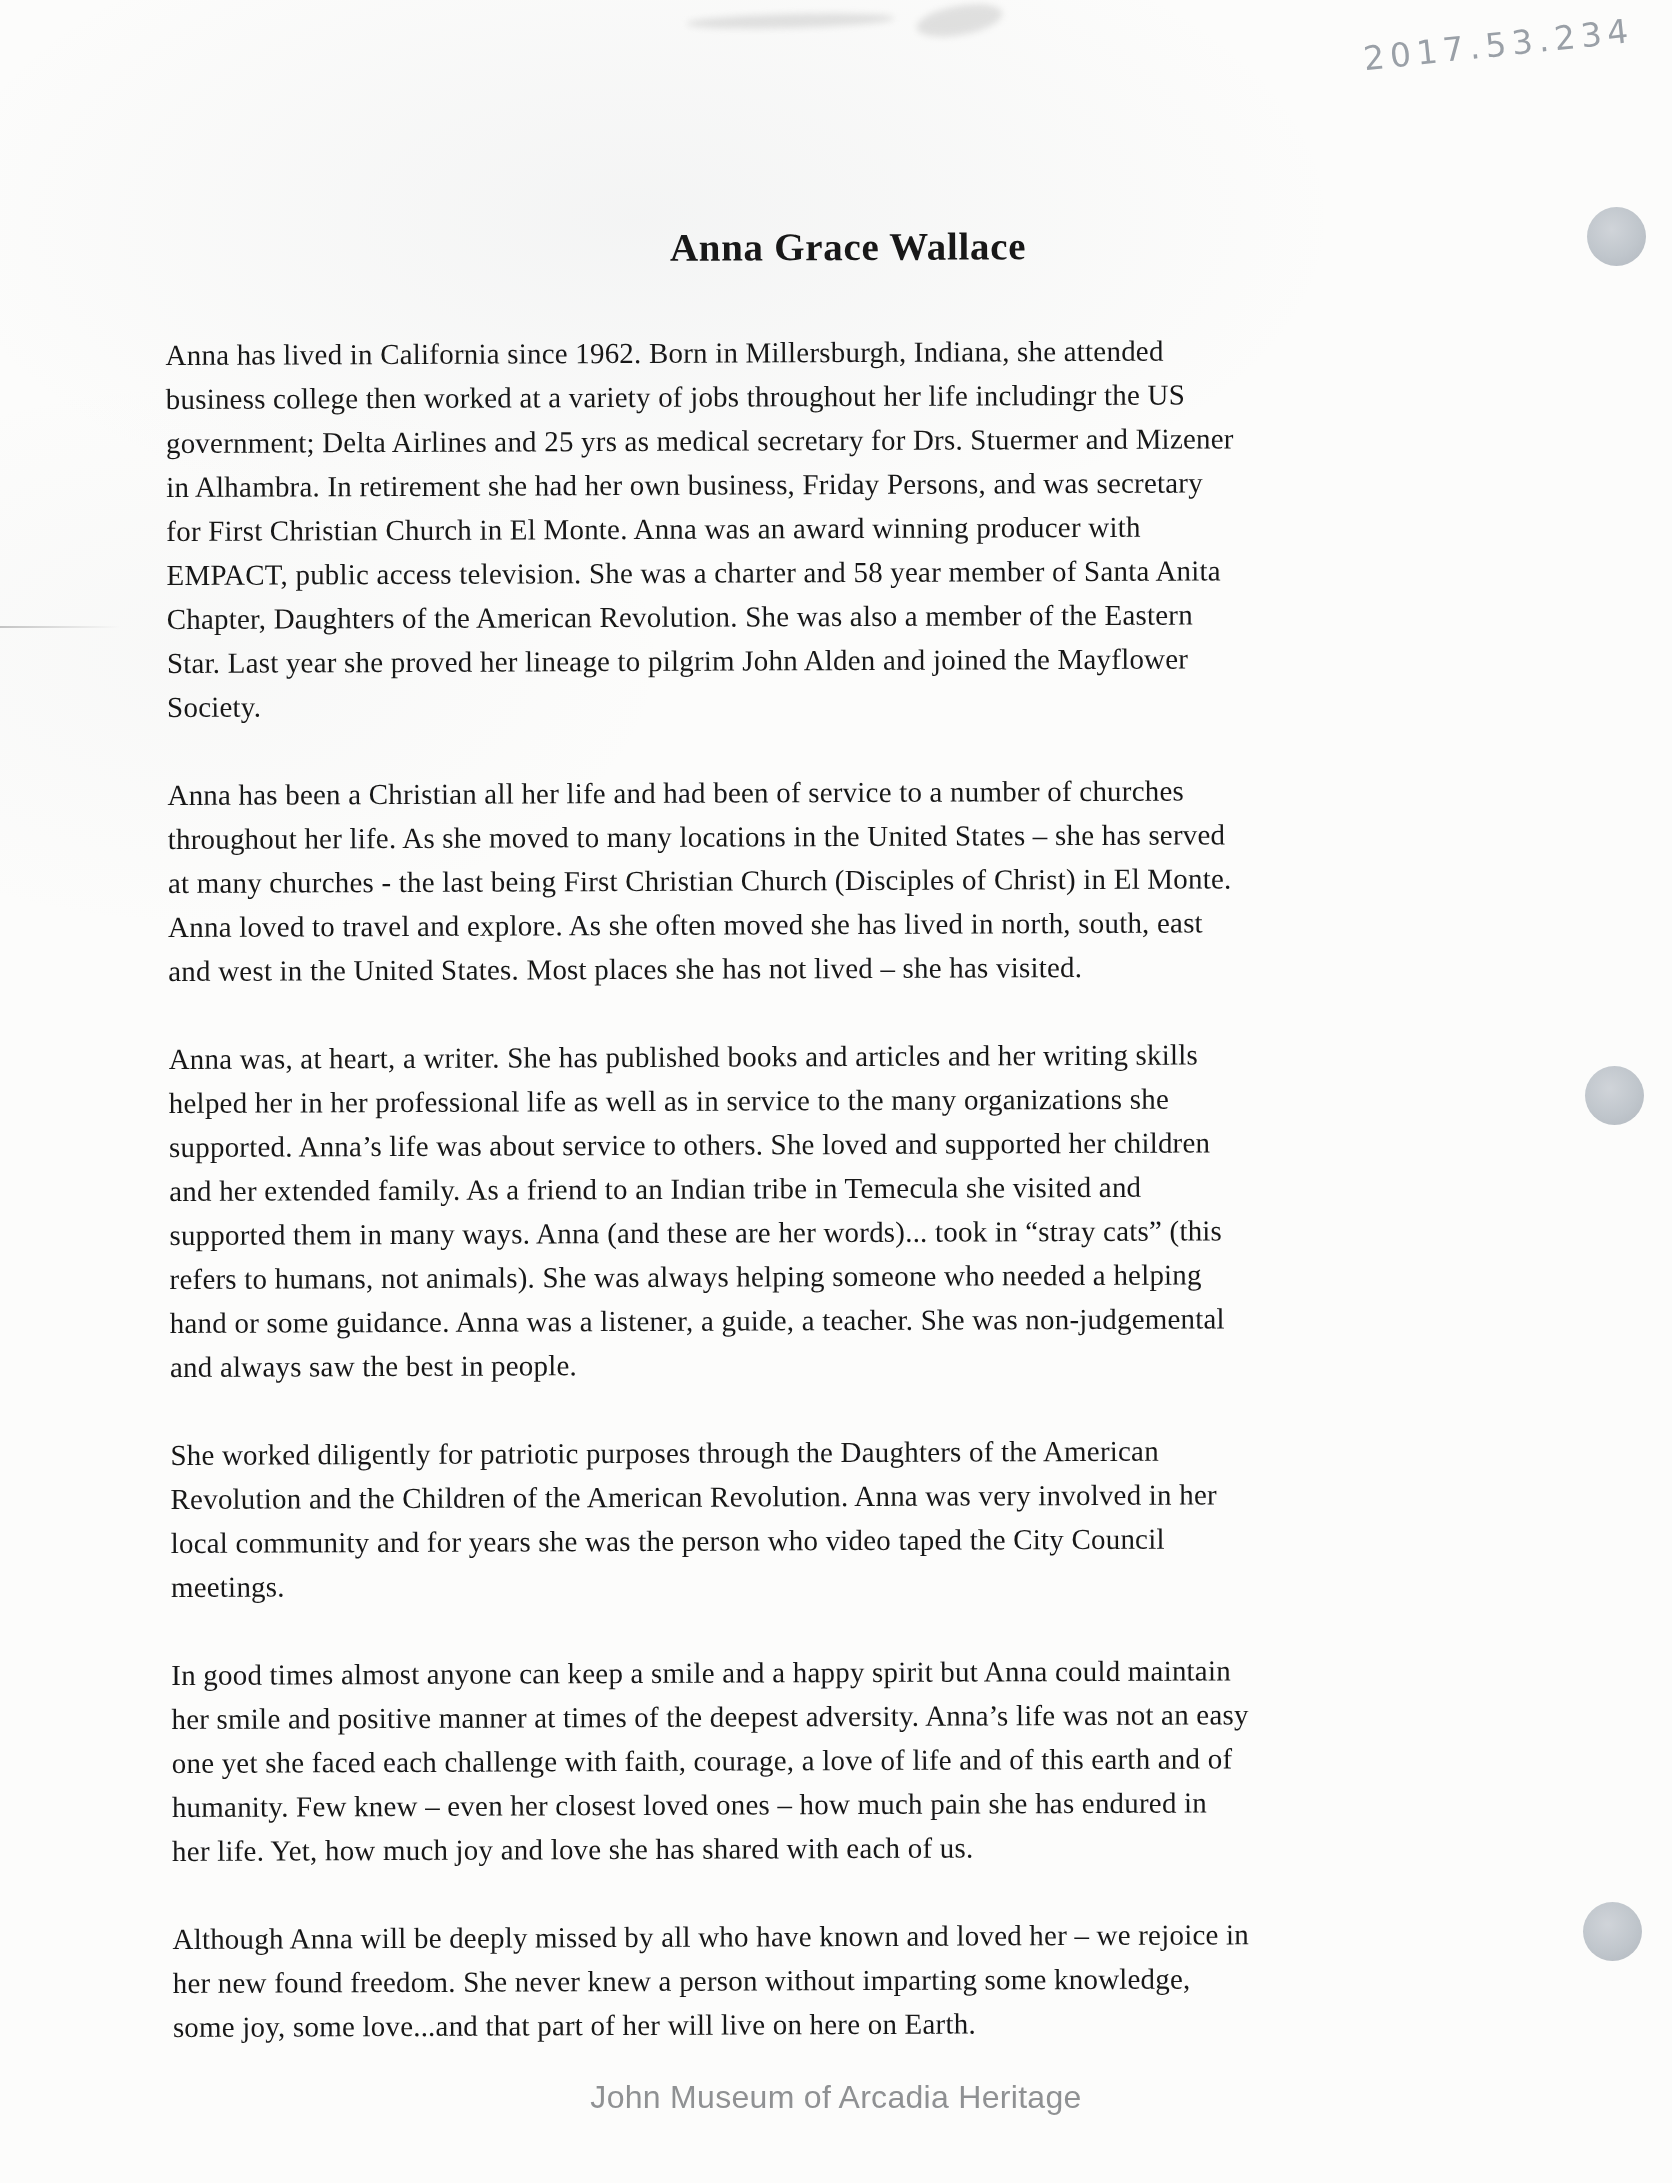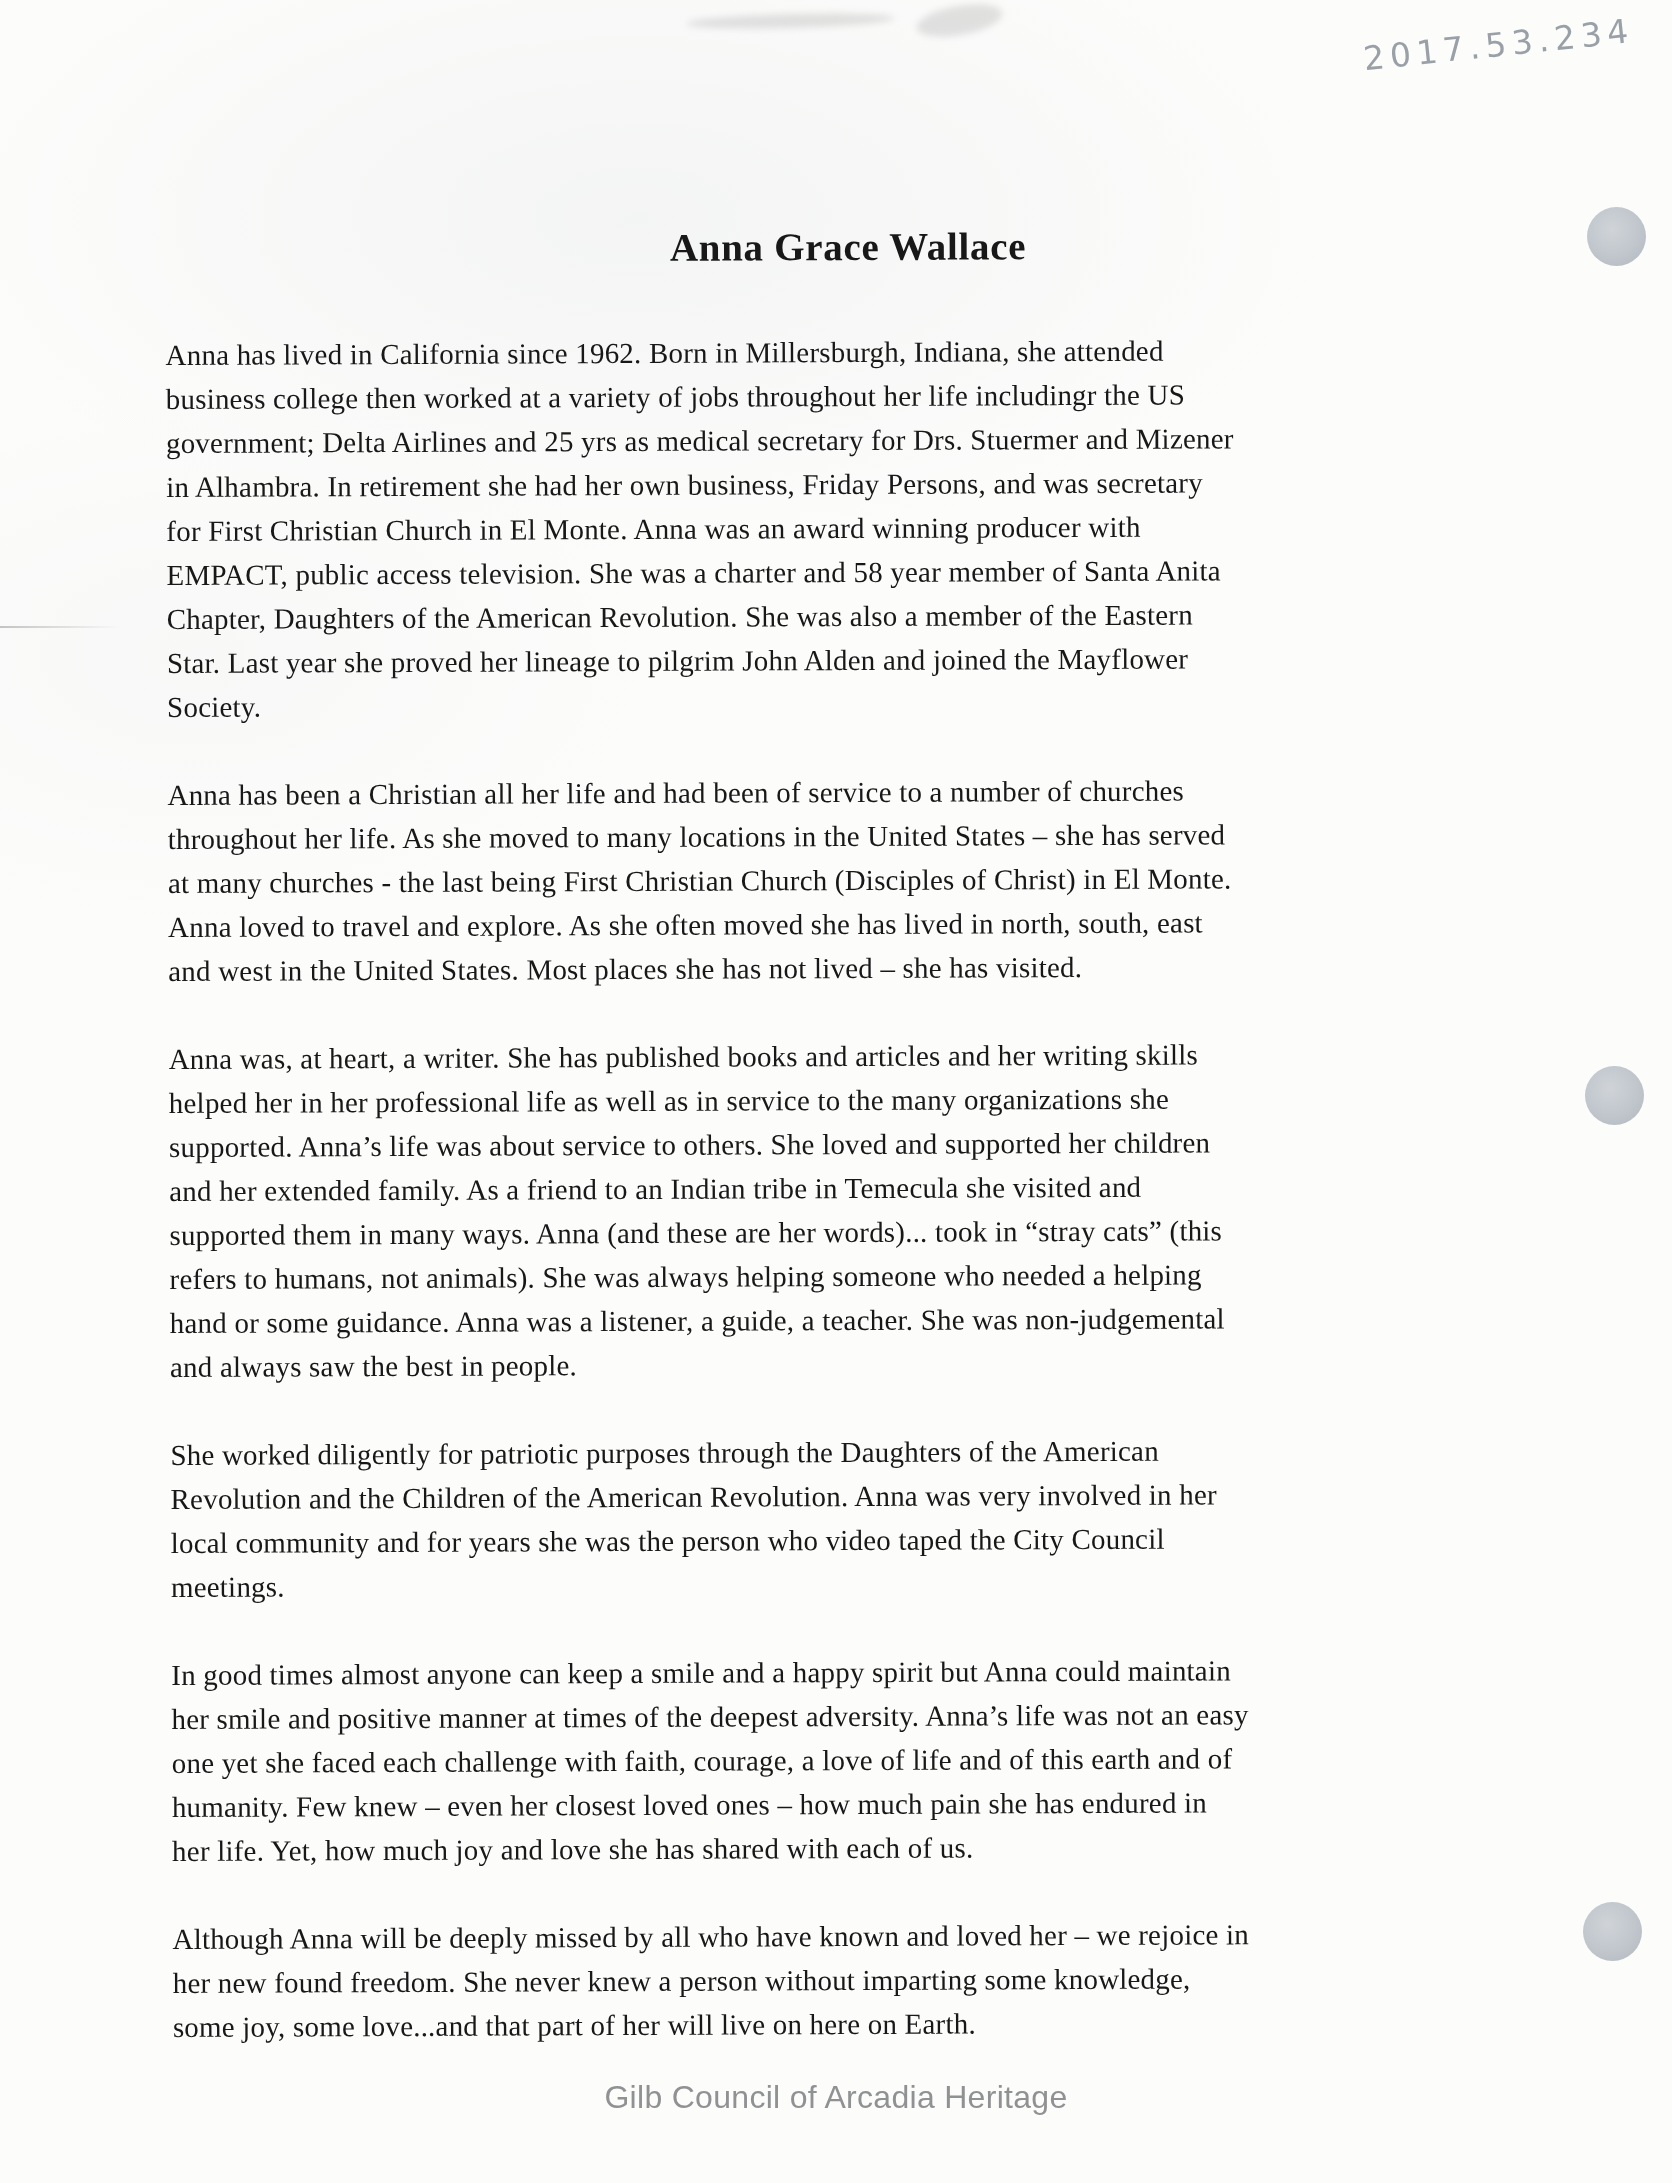--- a/index.html
+++ b/index.html
@@ -114,16 +114,16 @@
 her smile and positive manner at times of the deepest adversity.  Anna’s life was not an easy
 one yet she faced each challenge with faith, courage, a love of life and of this earth and of
 humanity.  Few knew – even her closest loved ones – how much pain she has endured in
 her life.  Yet, how much joy and love she has shared with each of us.</p>
 
     <p class="para">Although Anna will be deeply missed by all who have known and loved her – we rejoice in
 her new found freedom.  She never knew a person without imparting some knowledge,
 some joy, some love...and that part of her will live on here on Earth.</p>
   </div>
 
-  <div class="footer">Gilb Council of Arcadia Heritage</div>
+  <div class="footer">John Museum of Arcadia Heritage</div>
 
 </div>
 
 
 </body></html>

